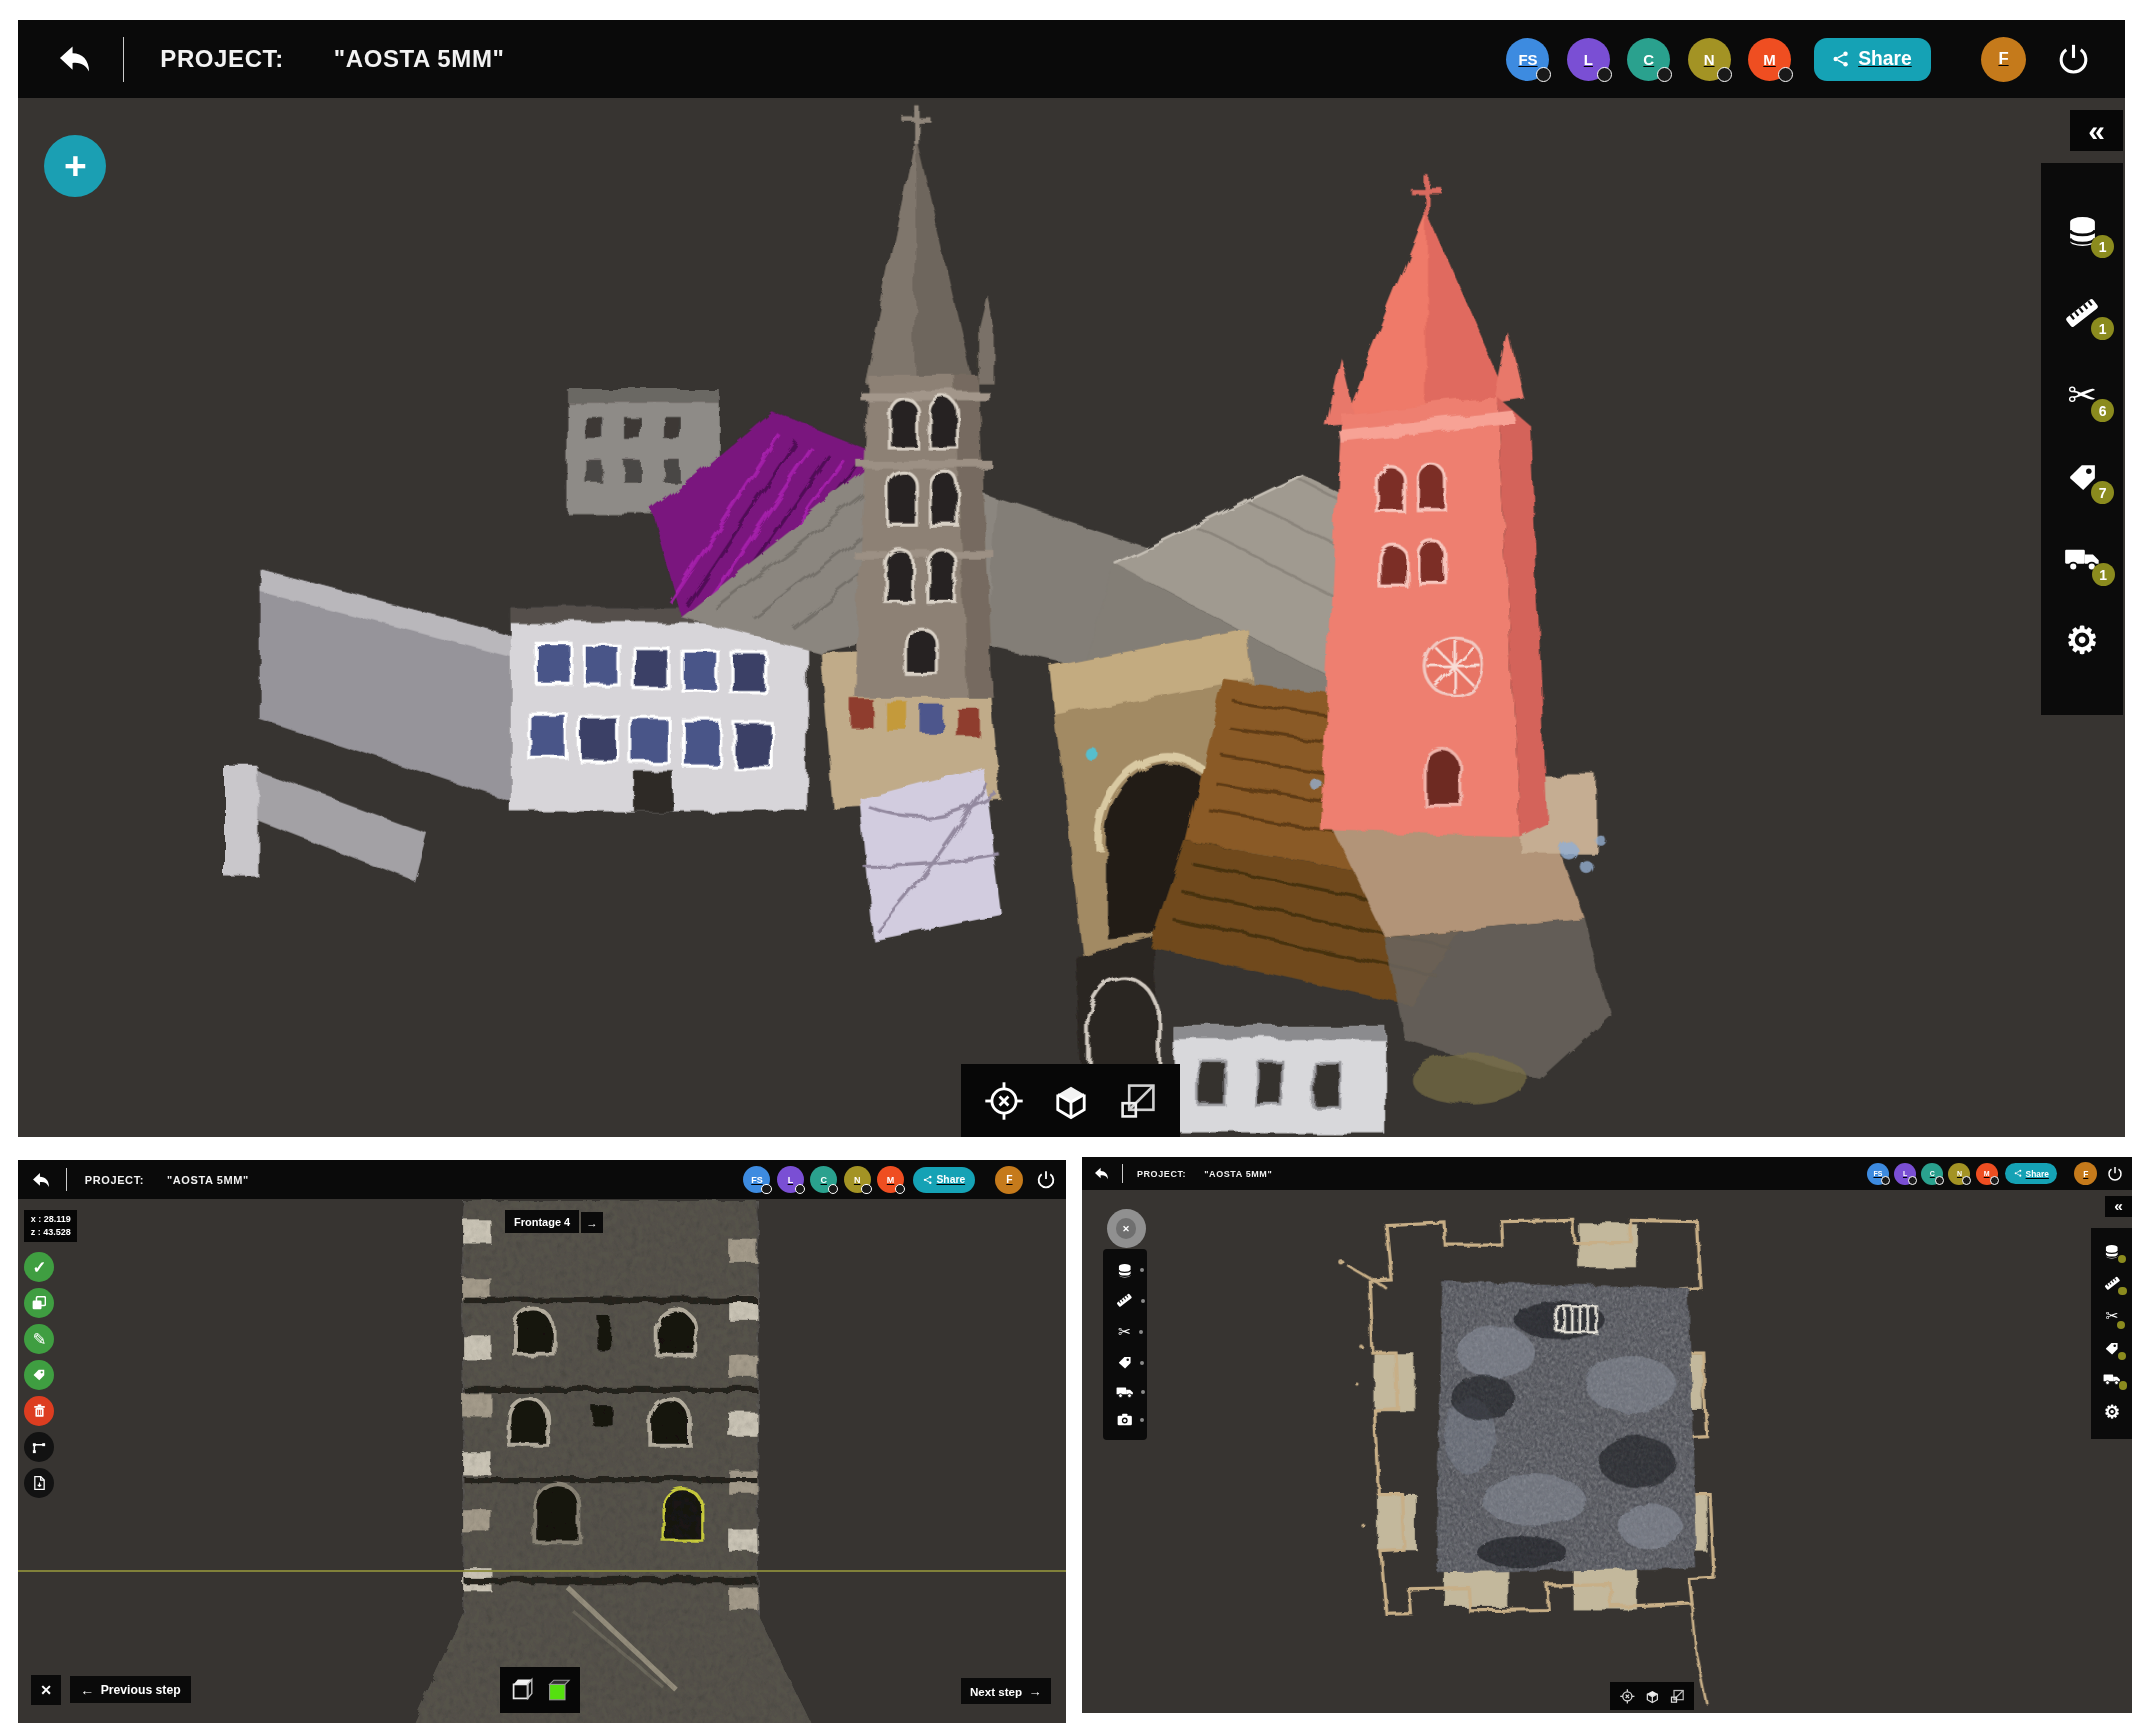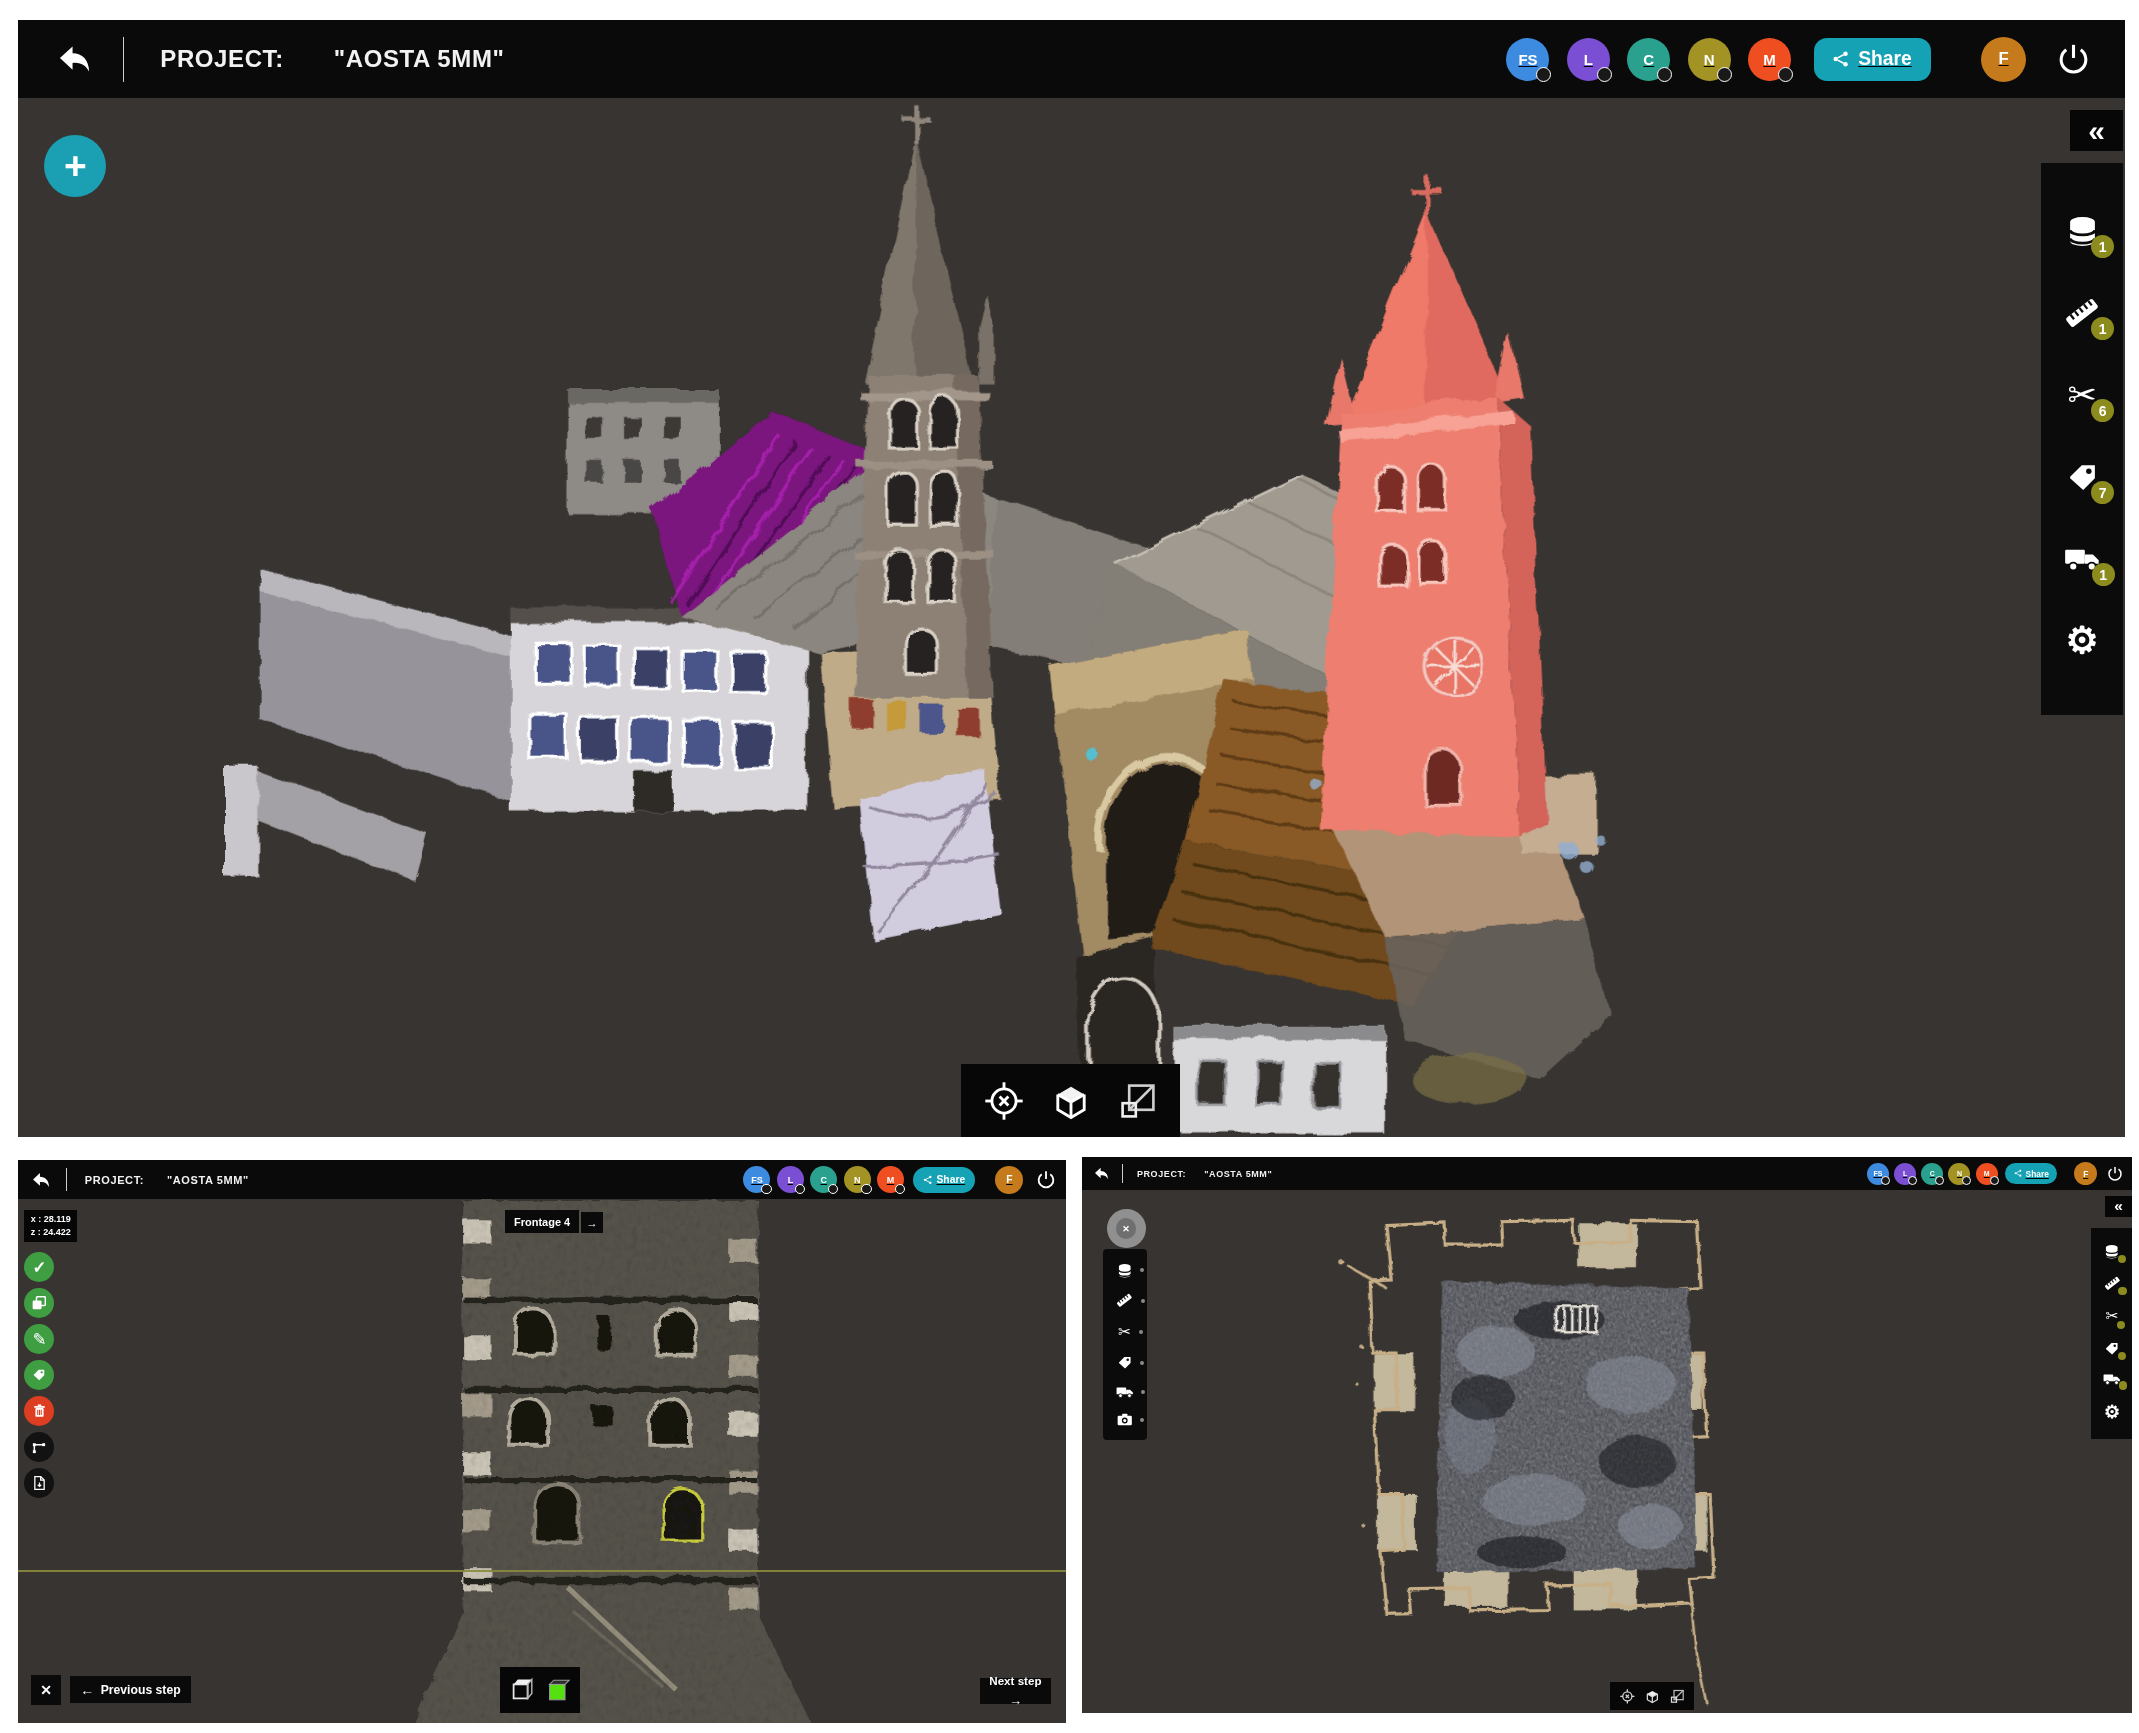--- a/index.html
+++ b/index.html
@@ -467,21 +467,21 @@
           <line x1="850" y1="600" x2="1020" y2="760" stroke="#98917f" stroke-width="8"></line>
           <line x1="862" y1="640" x2="1000" y2="756" stroke="#6e6a5e" stroke-width="5"></line>
 
           <rect x="600" y="0" width="640" height="815" clip-path="url(#stripClip)" filter="url(#stoneA)" opacity="0.38" style="mix-blend-mode:multiply;"></rect>
         </g>
       </svg>
     </div>
 
     <div class="abs" style="left:6.4px;top:50px;background:#060606;color:#fff;font-size:9px;font-weight:700;padding:3.2px 6.4px;line-height:1.45;z-index:15;">
       <div>x : 28.119</div>
-      <div>z : 24.422</div>
+      <div>z : 43.528</div>
     </div>
 
     <div class="circle-btn" style="position:absolute;left:6.4px;top:92px;width:30px;height:30px;background:#3f9e41;z-index:15;">
         <span class="glyph" style="font-size:16.7px;font-weight:700;">✓</span>
       </div>
     <div class="circle-btn" style="position:absolute;left:6.4px;top:128px;width:30px;height:30px;background:#3f9e41;z-index:15;">
       <svg width="14" height="14" viewBox="0 0 22 22">
           <rect x="7" y="1" width="14" height="14" rx="2" fill="none" stroke="#fff" stroke-width="2.4"></rect>
           <rect x="1" y="7" width="14" height="14" rx="2" fill="#fff"></rect>
         </svg>
@@ -543,21 +543,21 @@
       <svg width="28" height="28" viewBox="0 0 40 40">
           <polygon points="8,12 14,5 34,5 28,12" fill="#f2f2f2"></polygon>
           <rect x="8" y="12" width="20" height="20" fill="none" stroke="#e8e8e8" stroke-width="2.5"></rect>
           <polygon points="28,12 34,5 34,25 28,32" fill="none" stroke="#bbb" stroke-width="2"></polygon>
         </svg>
       <svg width="28" height="28" viewBox="0 0 40 40">
           <polygon points="8,12 14,6 36,6 30,12" fill="#2f2f2f" stroke="#9a9a9a" stroke-width="1.5"></polygon>
           <rect x="8" y="12" width="22" height="22" fill="#55e00f" stroke="#9a9a9a" stroke-width="1.5"></rect>
         </svg>
     </div>
-    <div class="stepbtn" style="right:15.5px;top:518px;height:26px;padding:0 9px;font-size:11.6px;gap:6.4px;z-index:15;flex-direction:column;">
+    <div class="stepbtn" style="right:15.5px;top:518px;height:26px;padding:0 9px;font-size:11.6px;gap:6.4px;z-index:15;">
       <span>Next step</span>
       <span style="font-size:13px;">→</span>
     </div>
   </div>
 
   <div class="panel" style="left:1082px;top:1157px;width:1050px;height:556px;">
     <div class="topbar h-sm">
       <svg class="back" viewBox="0 0 34 30">
           <path d="M15 2 2 14l13 12v-7c9-1 14 3 17 9 0-12-7-19-17-19Z" fill="#fff"></path>
         </svg>

